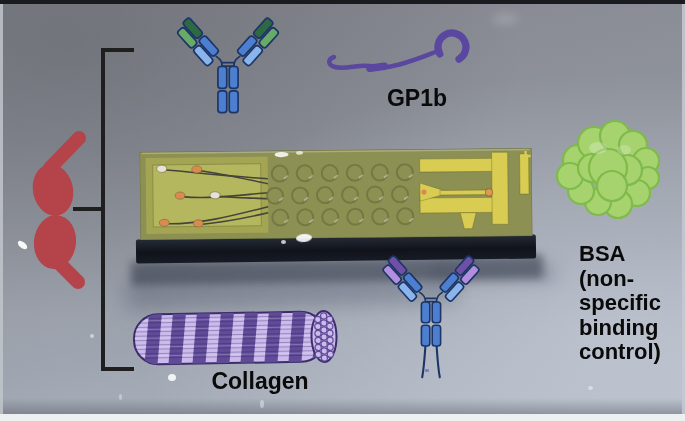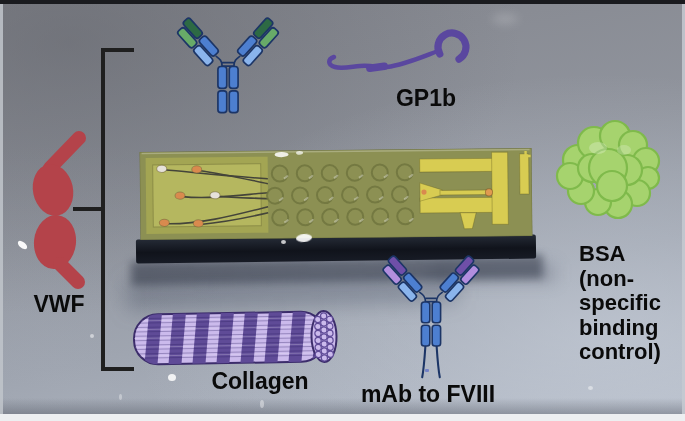--- a/index.html
+++ b/index.html
@@ -306,24 +306,22 @@
       <circle cx="29" cy="73" r="13" class="bsaC"></circle>
     <circle cx="18" cy="58" r="13" class="bsaC"></circle>
     <circle cx="40" cy="50" r="14" class="bsaC"></circle>
       <circle cx="75" cy="52" r="15" class="bsaC"></circle>
     <circle cx="56" cy="50" r="19" class="bsaC"></circle>
       <circle cx="60" cy="68" r="15" class="bsaC"></circle>
     <ellipse cx="46" cy="30" rx="9" ry="6" fill="rgba(255,255,255,.25)"></ellipse>
     <ellipse cx="72" cy="32" rx="7" ry="5" fill="rgba(255,255,255,.22)"></ellipse>
   </svg>
 
-  <div class="label center" style="left:426px;top:86px;">GP1b</div>
-  <div class="label center" style="left:59px;top:292px;">VWF</div>
+  <div class="label center" style="left:417px;top:86px;">GP1b</div>
   <div class="label center" style="left:226px;top:369px;margin-left:34px;">Collagen</div>
-  <div class="label center" style="left:428px;top:382px;">mAb to FVIII</div>
   <div class="label bsa-label" style="left:579px;top:234px;margin-top:8px;">BSA
 (non-
 specific
 binding
 control)</div>
 
   <div>
     <div class="speck" style="left:17px;top:242px;width:11px;height:6px;opacity:.95;transform:rotate(40deg);"></div>
     <div class="speck" style="left:296px;top:234px;width:16px;height:8px;opacity:.9;filter:blur(.5px);transform:rotate(-5deg);"></div>
     <div class="speck" style="left:281px;top:240px;width:5px;height:4px;opacity:.75;"></div>

